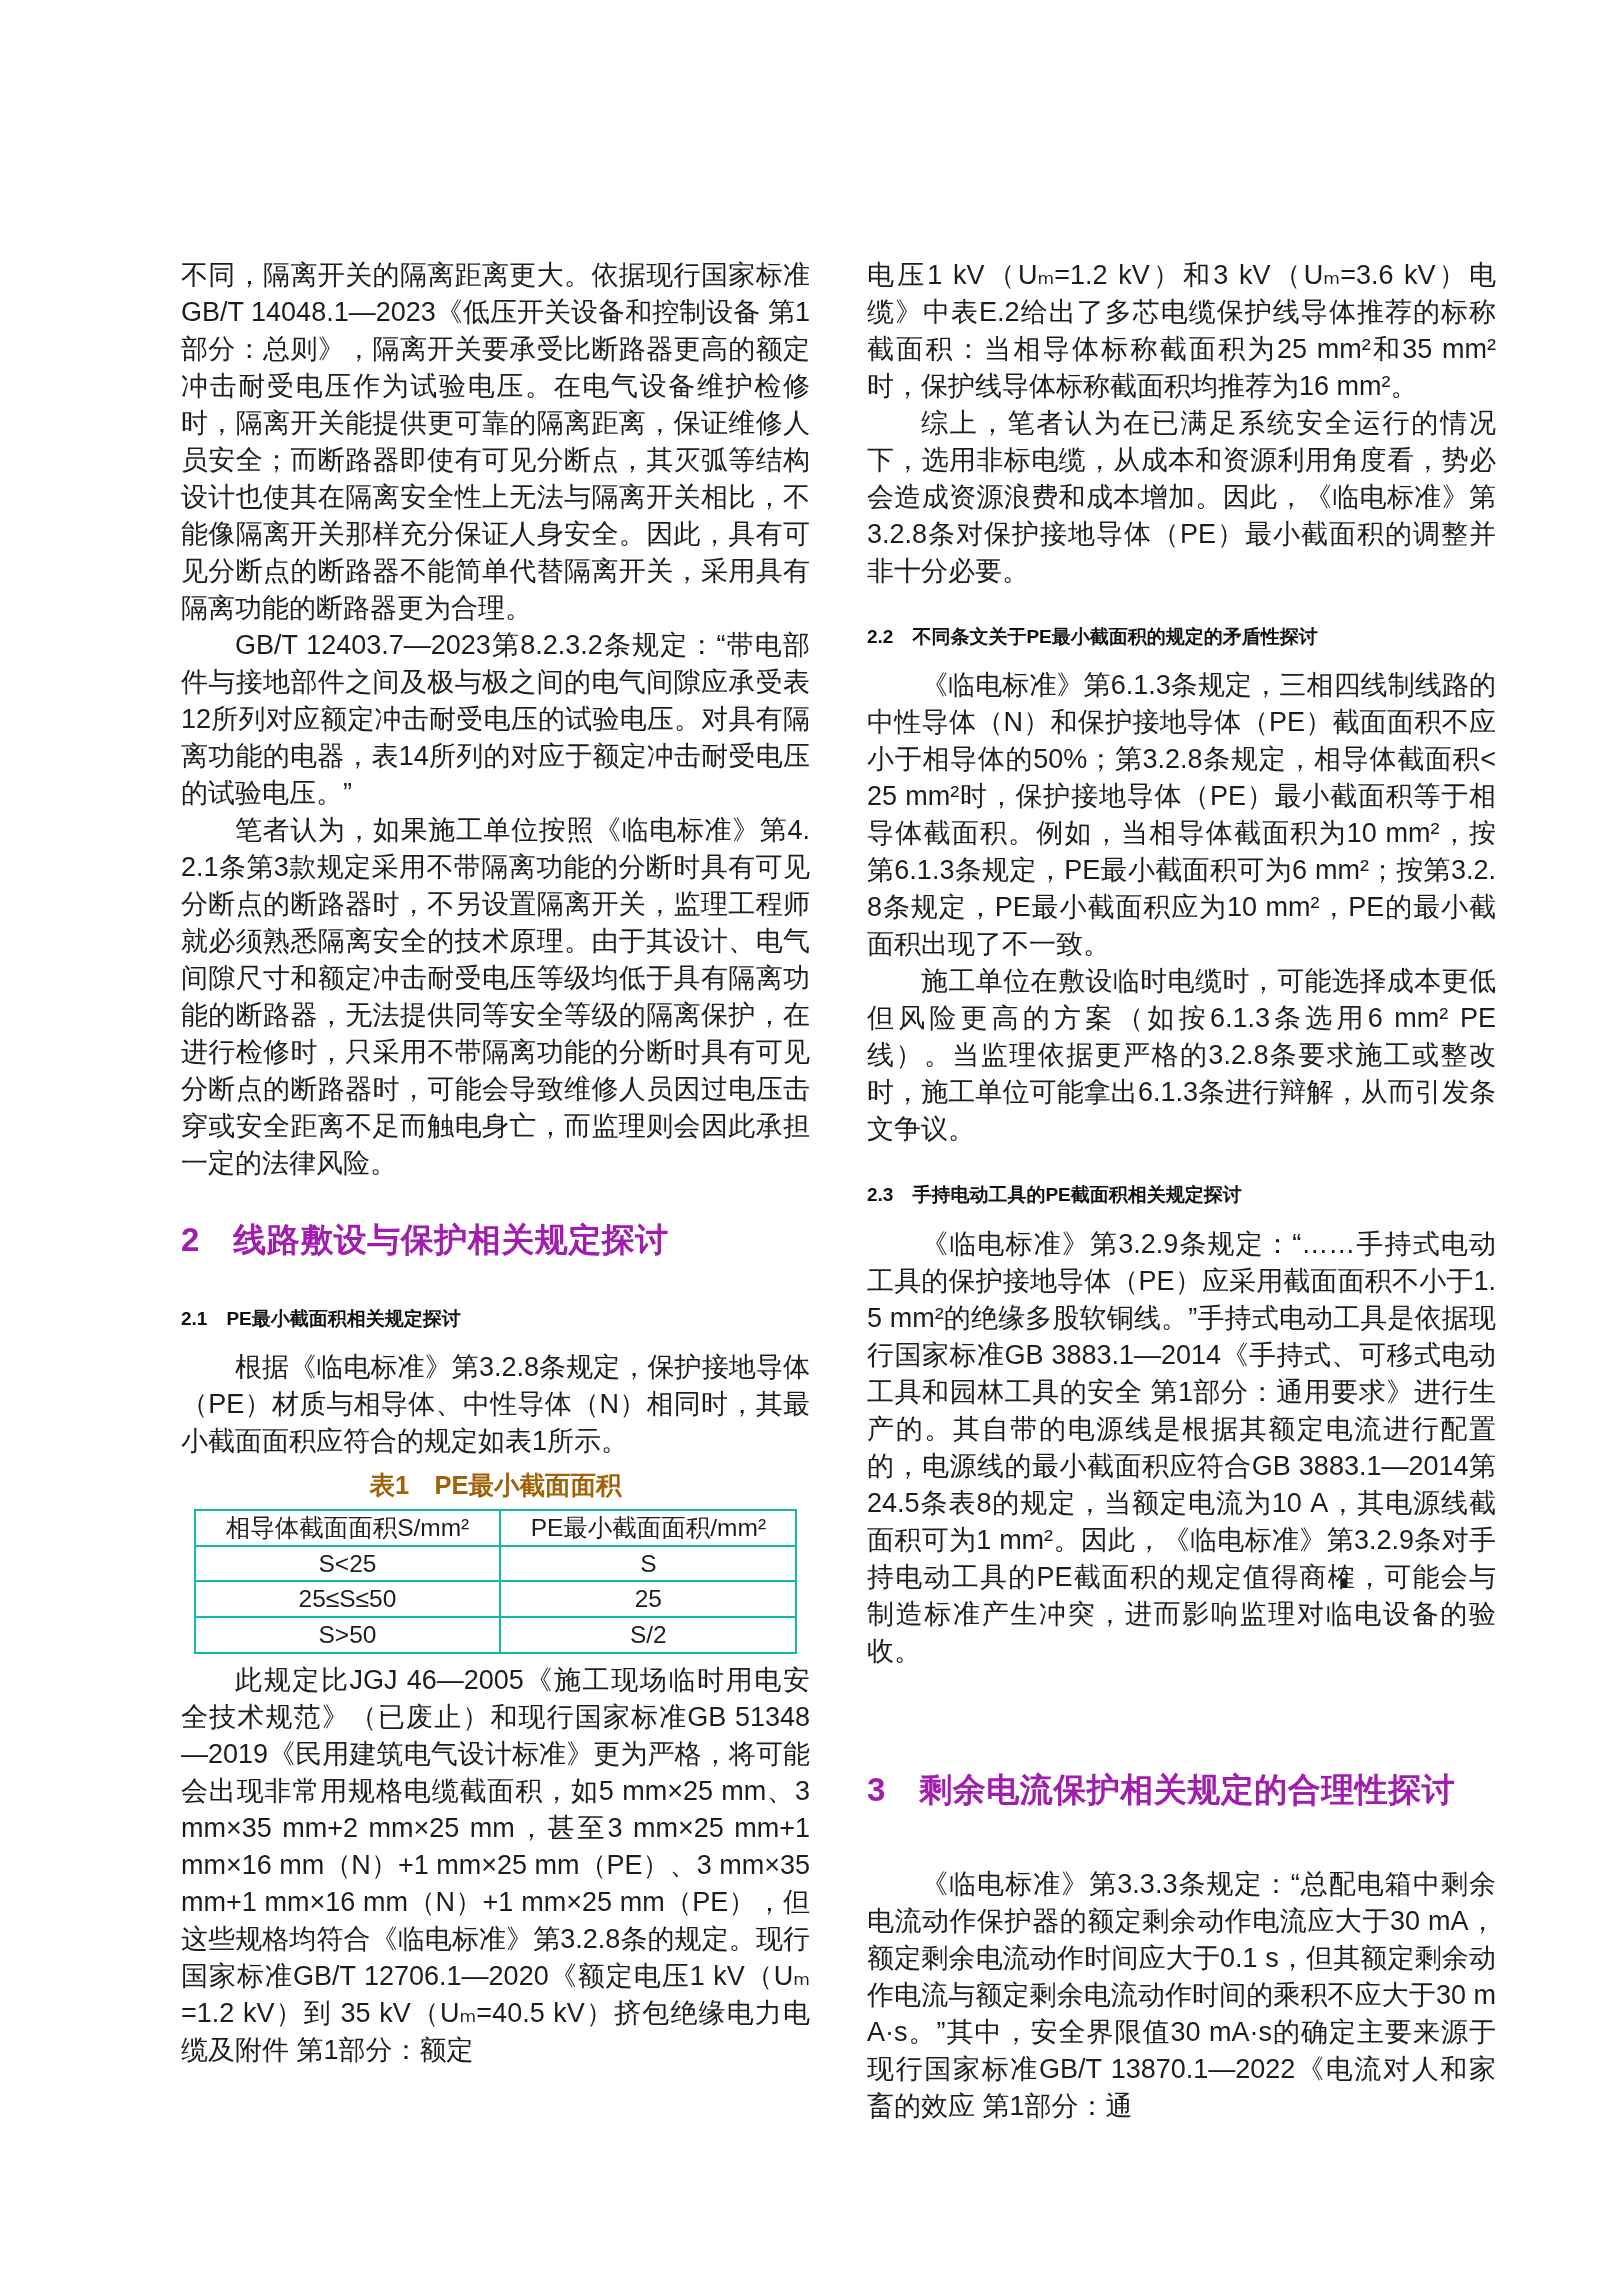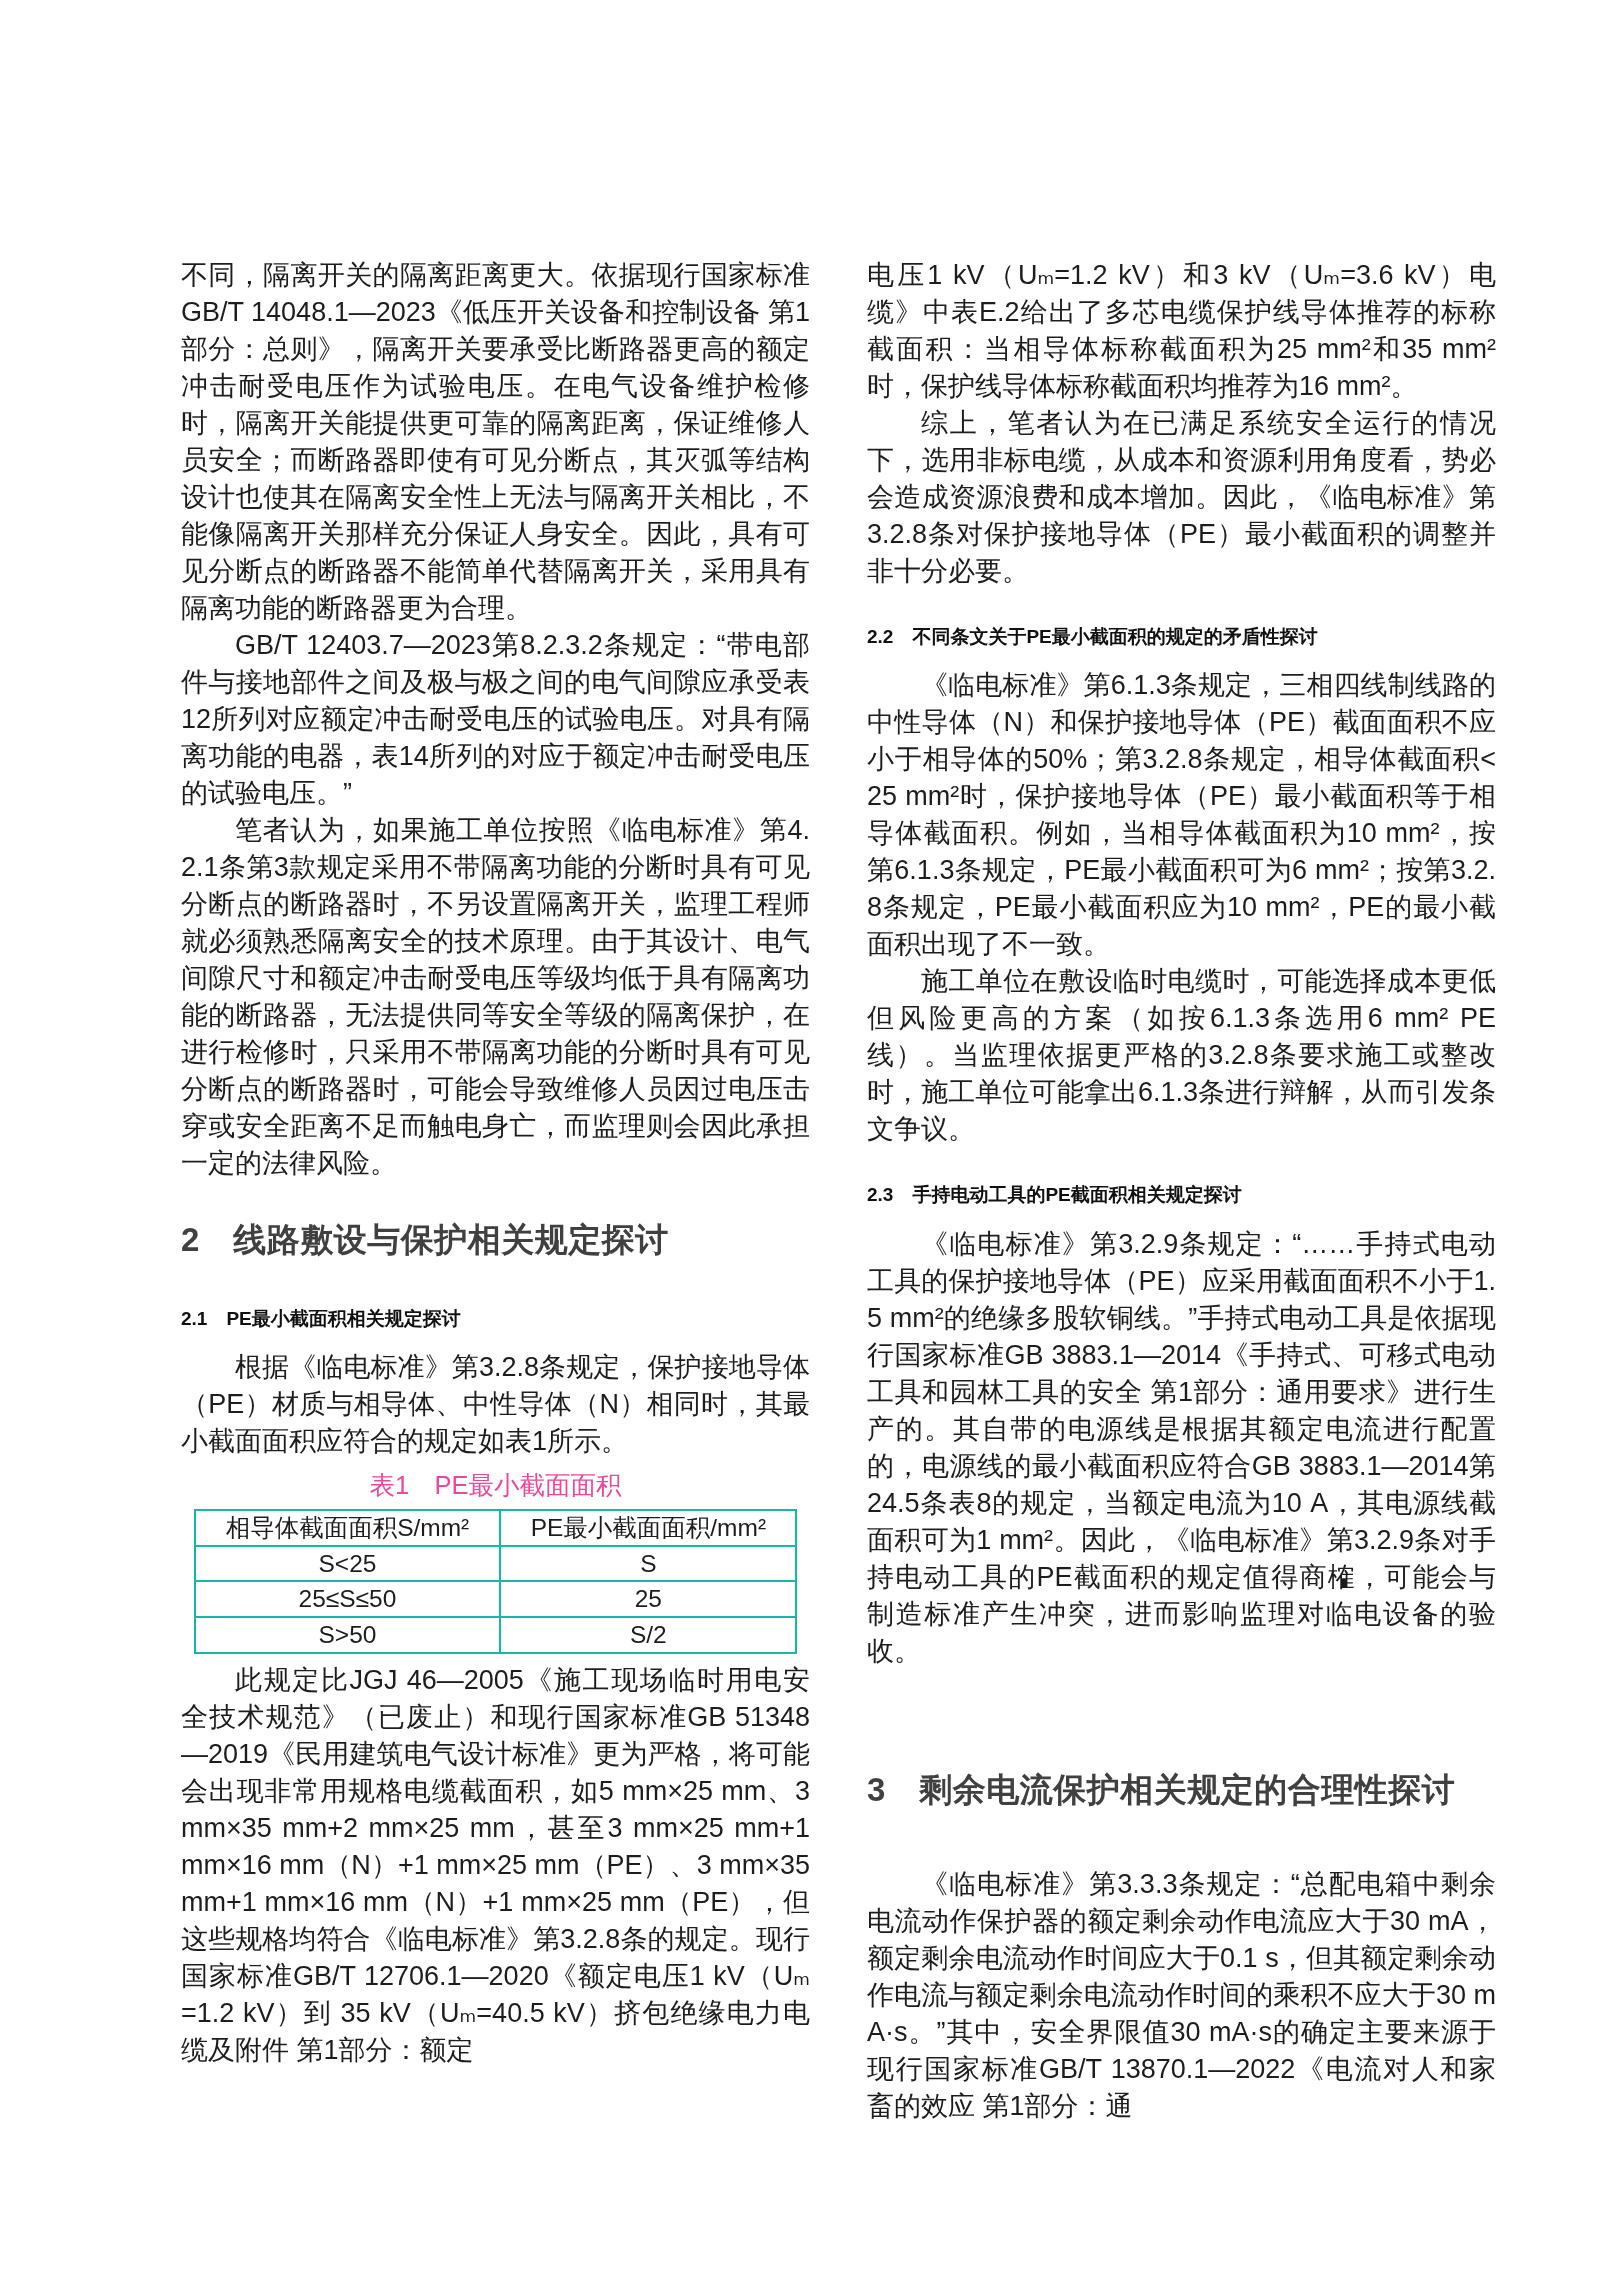--- a/index.html
+++ b/index.html
@@ -22,31 +22,31 @@
   p.body{
     font-size:27px;
     line-height:37px;
     text-align:justify;
     margin:0;
     font-weight:normal;
     word-break:break-all;
   }
   p.indent{text-indent:2em;}
   .h1{
-    font-size:33px;line-height:1.3;font-weight:bold;color:#404040;
+    font-size:33px;line-height:1.3;font-weight:bold;color:#a21caf;
     margin:37px 0 45px;letter-spacing:0.5px;
   }
   .h2{
     font-size:19px;line-height:1.3;font-weight:bold;color:#111;
     margin:35px 0 17.6px;
   }
   .h1-sec3{margin-top:99px;margin-bottom:55px;}
   .tcaption{
-    font-size:25.5px;font-weight:normal;text-align:center;
-    margin:7.8px 0 5.9px;color:#ec4899;
+    font-size:25.5px;font-weight:bold;text-align:center;
+    margin:7.8px 0 5.9px;color:#a16207;
   }
   table.dtable{
     width:96%;
     margin:0 auto;
     border-collapse:collapse;
     font-size:24.5px;
   }
   table.dtable th, table.dtable td{
     border:2px solid #14b8a6;
     text-align:center;

